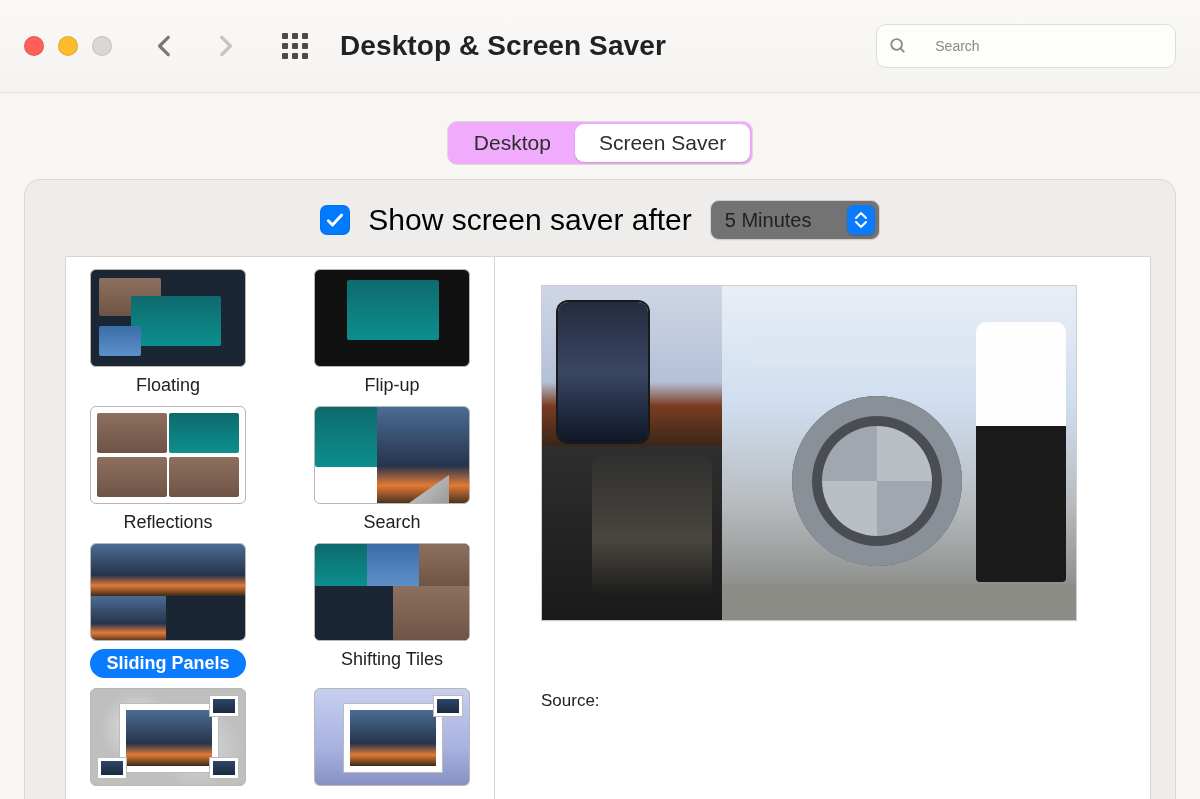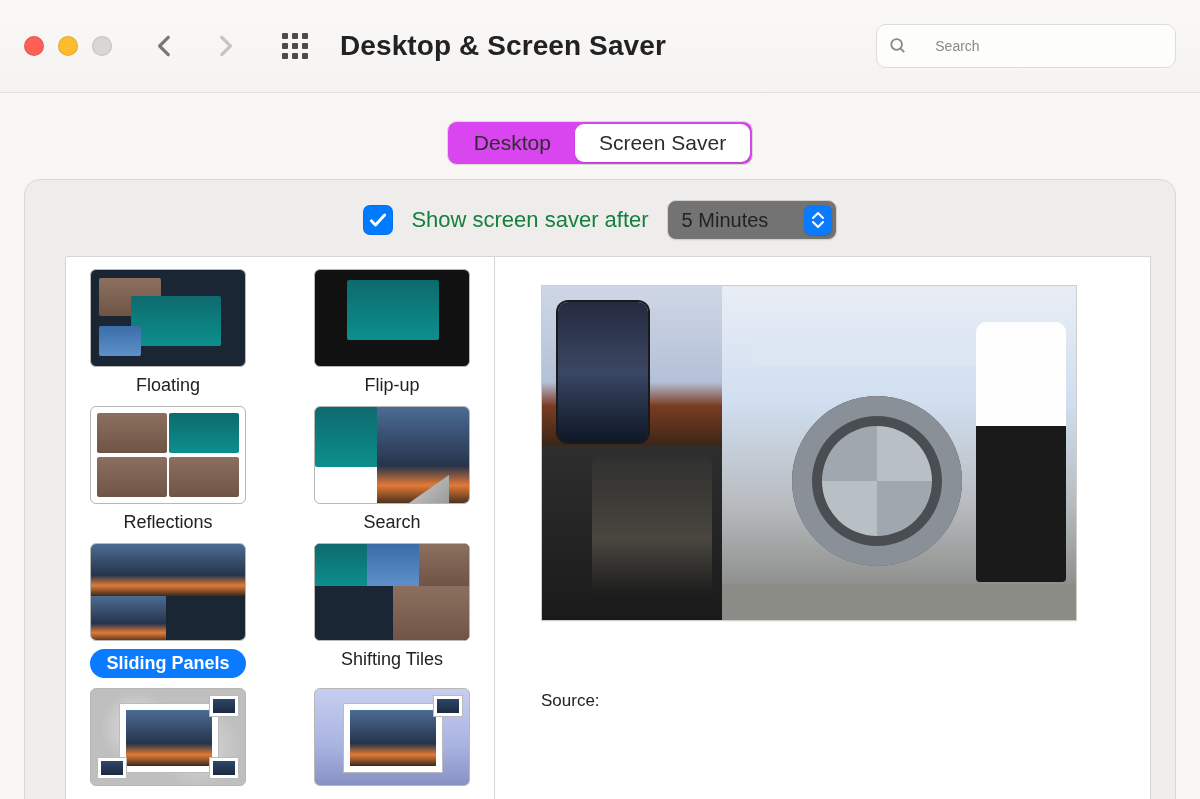--- a/index.html
+++ b/index.html
@@ -46,21 +46,21 @@
   .search input {
     border: none; outline: none; background: transparent;
     font-size: 14px; color: #8b5cf6; width: 100%; margin-left: 20px;
   }
   .search input::placeholder { color: #8b8986; }
 
   
   .main { padding: 0 24px; }
   .tabbar { display: flex; justify-content: center; margin-top: 28px; }
   .seg {
-    display: flex; height: 44px; border-radius: 10px; background: #d946ef;
+    display: flex; height: 44px; border-radius: 10px; background: #f0abfc;
     padding: 2px; border: 1px solid #dcd9d6; align-items: stretch;
   }
   .seg-btn {
     padding: 0 24px; display: flex; align-items: center; justify-content: center;
     font-size: 21px; color: #2d2d2d; border-radius: 9px; cursor: default;
   }
   .seg-btn.active { background: #fff; box-shadow: 0 1px 2px rgba(0,0,0,.15); font-weight: 500; }
 
   .panel {
     margin: 14px 0 0 0;
@@ -74,21 +74,21 @@
   .toprow {
     display: flex; align-items: center; justify-content: center;
     gap: 18px; padding: 20px 0 16px 0;
   }
   .chk {
     width: 30px; height: 30px; border-radius: 7px;
     background: #007aff; display: inline-flex; align-items: center; justify-content: center;
     box-shadow: 0 0 0 1px rgba(0,0,0,.08) inset;
   }
   .chk svg { width: 20px; height: 20px; color: #fff; }
-  .toprow-label { font-size: 22px; color: #15803d; }
+  .toprow-label { font-size: 30px; color: #000000; }
 
   .popup {
     position: relative; height: 40px; background: #737373; border: 1px solid #d4d1ce;
     border-radius: 9px; display: inline-flex; align-items: center;
     padding: 0 42px 0 14px; font-size: 20px;
     box-shadow: 0 1px 1px rgba(0,0,0,.04);
   }
   .popup .stepper {
     position: absolute; right: 4px; top: 50%; transform: translateY(-50%);
     width: 28px; height: 30px; border-radius: 7px; background: #0a7aff;

